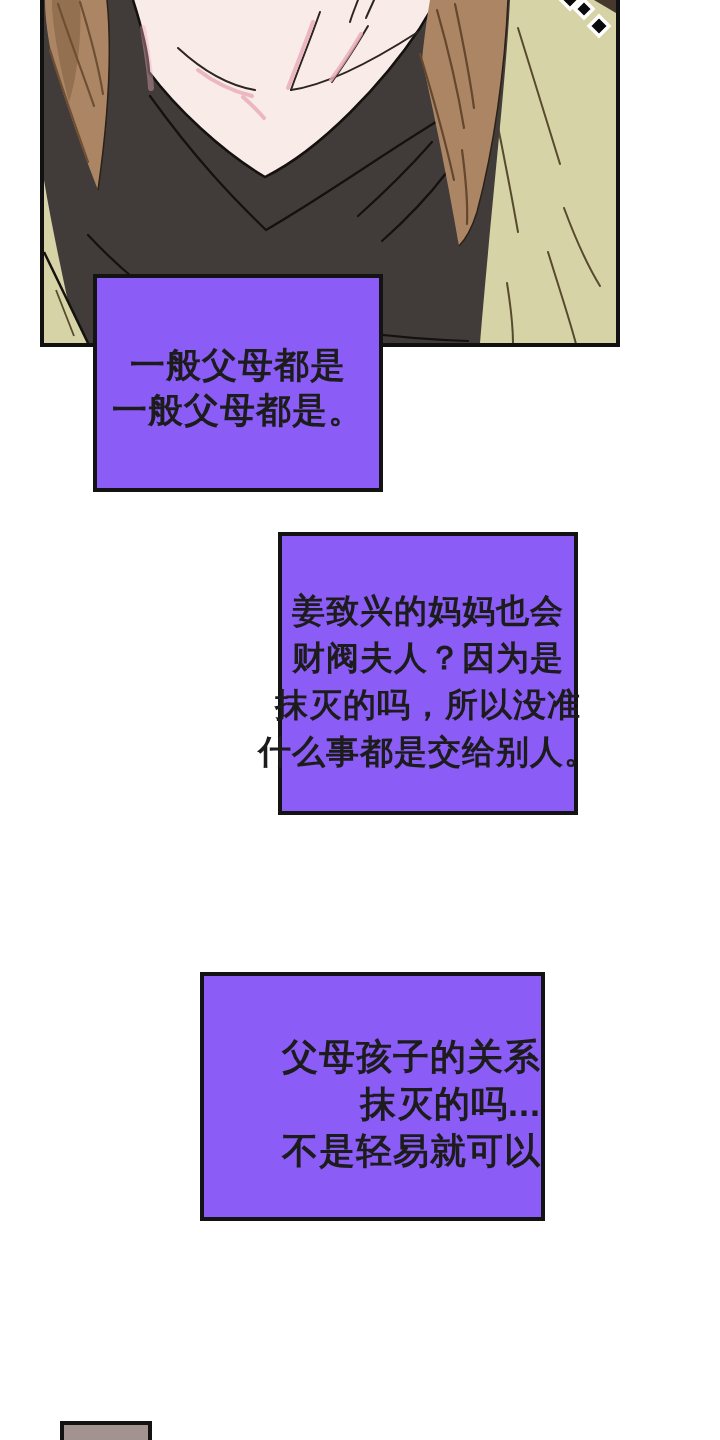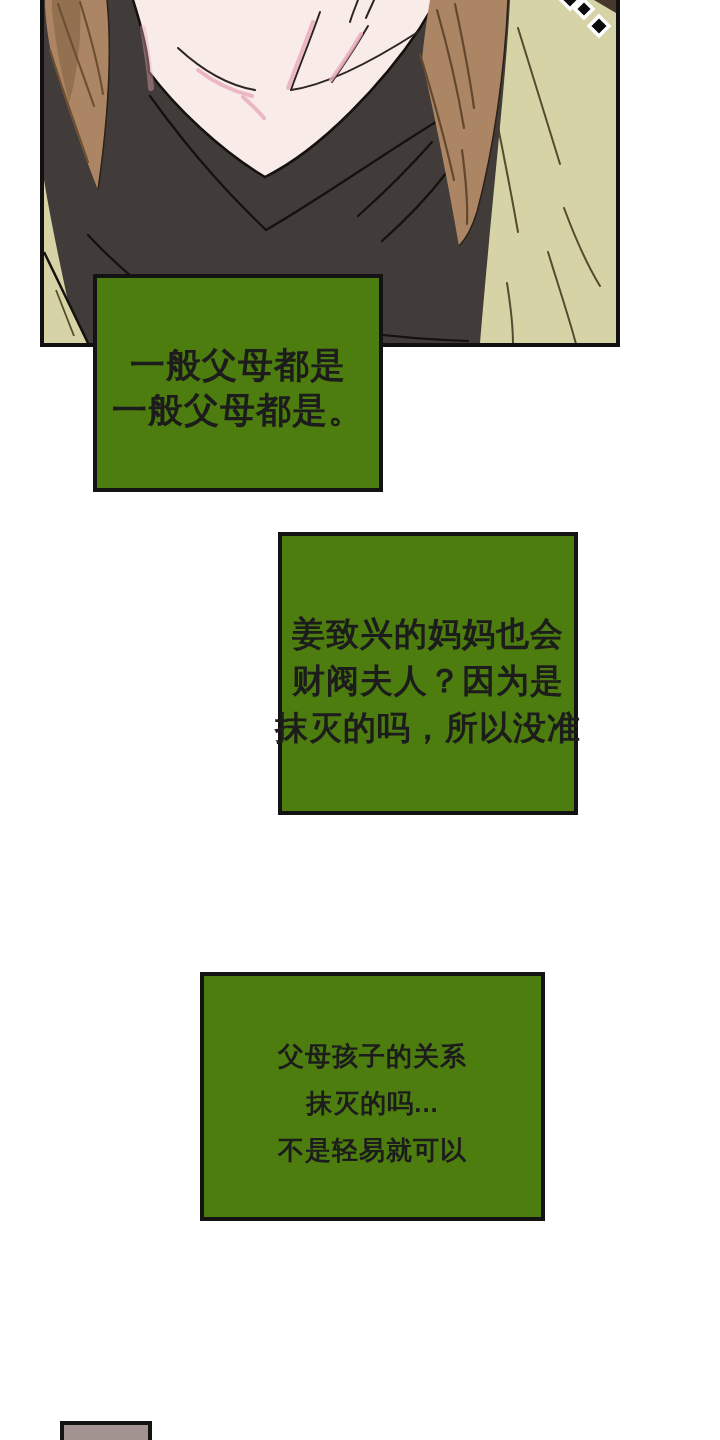--- a/index.html
+++ b/index.html
@@ -10,36 +10,36 @@
     overflow: hidden;
     font-family: "Liberation Sans", "DejaVu Sans", sans-serif;
   }
   .panel-wrap {
     position: absolute; left: 0; top: 0;
     width: 720px; height: 347px;
     z-index: 1;
   }
   .speech-bubble {
     position: absolute;
-    background: #4d7c0f;
+    background: #8b5cf6;
     border: 4px solid #131313;
     box-sizing: border-box;
     display: flex;
     flex-direction: column;
     justify-content: center;
     align-items: center;
     text-align: center;
     font-weight: 700;
     color: #1c1c1c;
     z-index: 2;
     letter-spacing: 1px;
   }
   #bubble-1 { left: 93px;  top: 274px; width: 290px; height: 218px; font-size: 35px; line-height: 45px; padding-top: 8px; }
   #bubble-2 { left: 278px; top: 532px; width: 300px; height: 283px; font-size: 33px; line-height: 47px; padding-top: 14px; }
-  #bubble-3 { left: 200px; top: 972px; width: 345px; height: 249px; font-size: 26px; line-height: 47px; padding-top: 14px; }
+  #bubble-3 { left: 200px; top: 972px; width: 345px; height: 249px; font-size: 36px; line-height: 47px; padding-top: 14px; align-items: flex-end; }
   .bubble-line { white-space: nowrap; }
   .bottom-panel {
     position: absolute;
     left: 60px; top: 1421px;
     width: 92px; height: 40px;
     background: #a29391;
     border: 4px solid #131313;
     box-sizing: border-box;
     z-index: 2;
   }
@@ -143,20 +143,21 @@
 
 <div class="speech-bubble" id="bubble-1">
   <div class="bubble-line">一般父母都是</div>
   <div class="bubble-line">一般父母都是。</div>
 </div>
 
 <div class="speech-bubble" id="bubble-2">
   <div class="bubble-line">姜致兴的妈妈也会</div>
   <div class="bubble-line">财阀夫人？因为是</div>
   <div class="bubble-line">抹灭的吗，所以没准</div>
+  <div class="bubble-line">什么事都是交给别人。</div>
 </div>
 
 <div class="speech-bubble" id="bubble-3">
   <div class="bubble-line">父母孩子的关系</div>
   <div class="bubble-line">抹灭的吗...</div>
   <div class="bubble-line">不是轻易就可以</div>
 </div>
 
 <div class="bottom-panel"></div>
 

